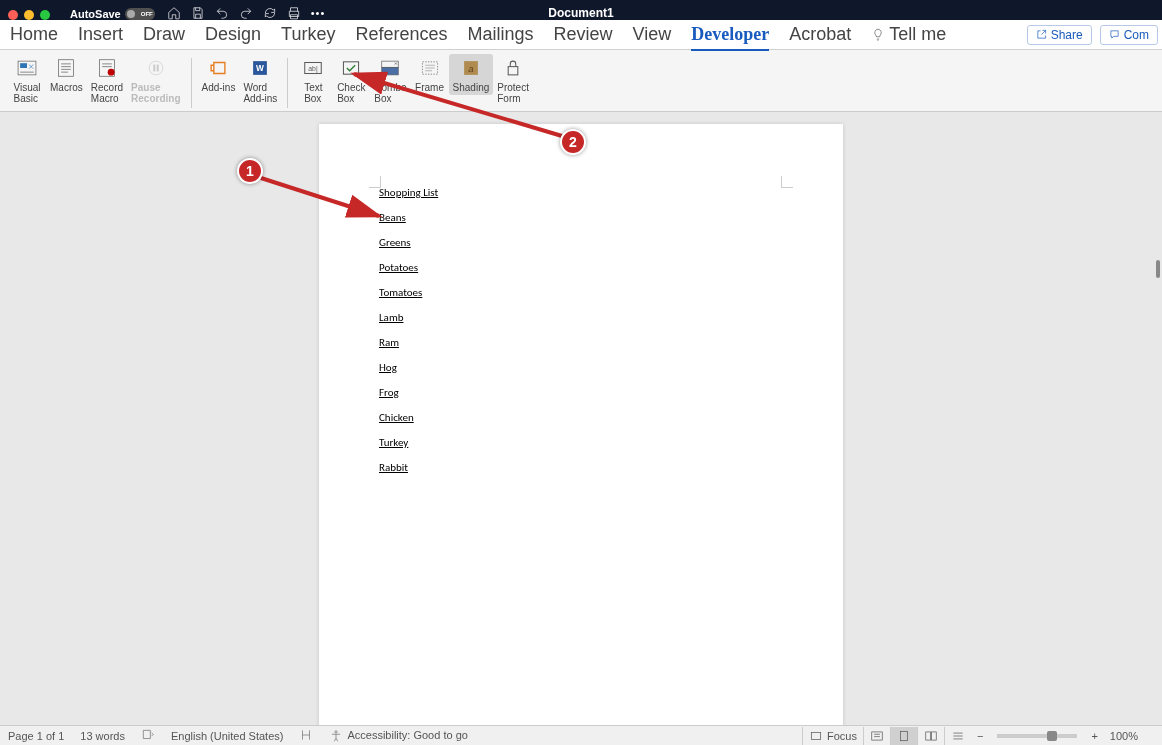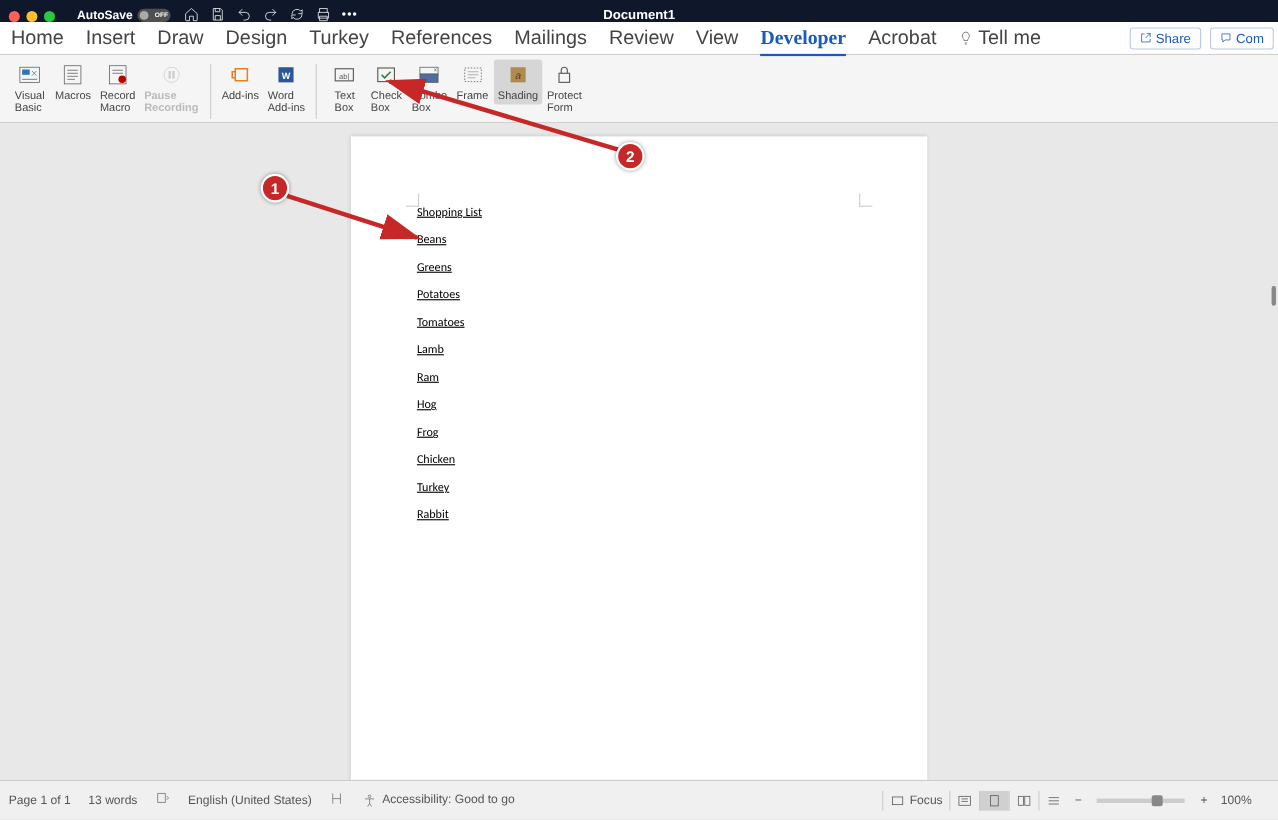--- a/index.html
+++ b/index.html
@@ -49,21 +49,21 @@
   .pc-tl{top:52px;left:50px;border-left:1px solid #ccc;border-top:1px solid #ccc;transform:scaleY(-1) scaleX(-1);}
   .pc-tr{top:52px;right:50px;border-right:1px solid #ccc;border-top:1px solid #ccc;transform:scaleY(-1) scaleX(-1);}
   .page-text{position:absolute;top:56px;left:60px;font-family:"Calibri",Arial,sans-serif;font-size:11px;color:#000;line-height:25px;text-decoration:underline;}
   .page-text div{height:25px;}
 
   
   .callout{position:absolute;width:26px;height:26px;border-radius:50%;background:#c62828;color:#fff;display:flex;align-items:center;justify-content:center;font-weight:700;font-size:14px;border:2px solid #fff;box-shadow:0 0 4px rgba(0,0,0,0.4);z-index:50;}
   .arrow{position:absolute;z-index:40;pointer-events:none;}
 
   
-  .statusbar{position:absolute;bottom:0;left:0;right:0;height:36px;background:#f0f0f0;border-top:1px solid #ccc;display:flex;align-items:center;font-size:11px;color:#555;padding:3px 8px;}
+  .statusbar{position:absolute;bottom:0;left:0;right:0;height:20px;background:#f0f0f0;border-top:1px solid #ccc;display:flex;align-items:center;font-size:11px;color:#555;padding:3px 8px;}
   .statusbar > *{margin-right:16px;}
   .status-right{margin-left:auto;display:flex;align-items:center;gap:0px;}
   .status-right .sbtn{padding:2px 6px;border-left:1px solid #ccc;cursor:pointer;display:flex;align-items:center;justify-content:center;height:18px;}
   .status-right svg{width:14px;height:14px;stroke:#555;fill:none;stroke-width:1.2;}
   .zoom-slider{width:80px;height:4px;background:#ccc;position:relative;margin:0 8px;}
   .zoom-slider::after{content:"";position:absolute;top:-3px;left:50px;width:10px;height:10px;background:#888;border-radius:2px;}
   .scrolltrack{position:absolute;right:0;top:112px;bottom:20px;width:4px;background:#e8e8e8;}
   .scrollthumb{position:absolute;right:2px;top:260px;width:4px;height:18px;background:#888;border-radius:2px;}
 </style>
 </head>

